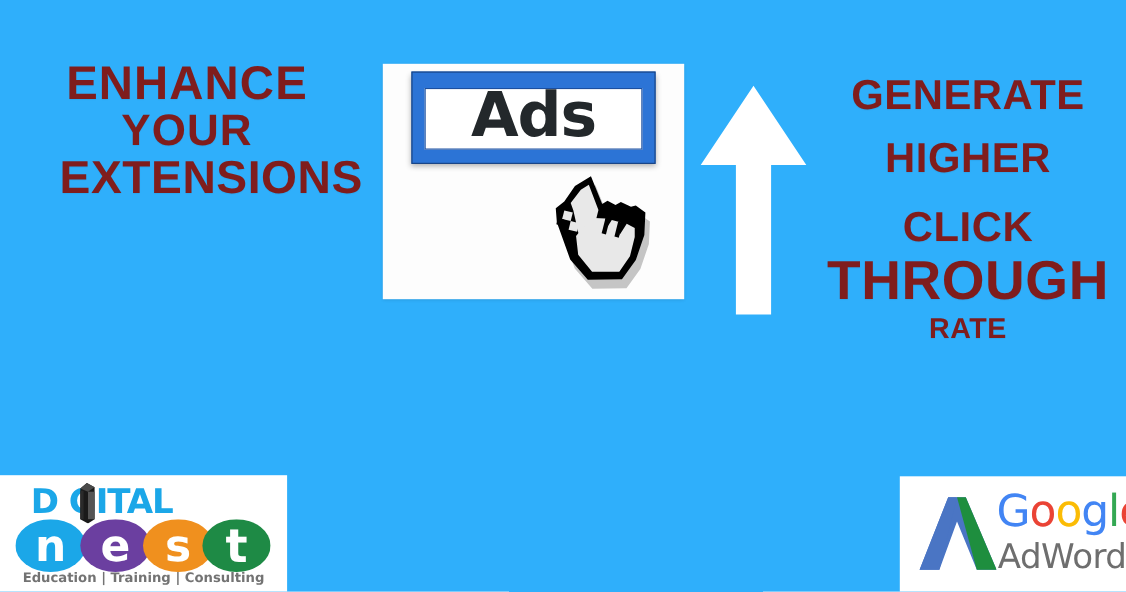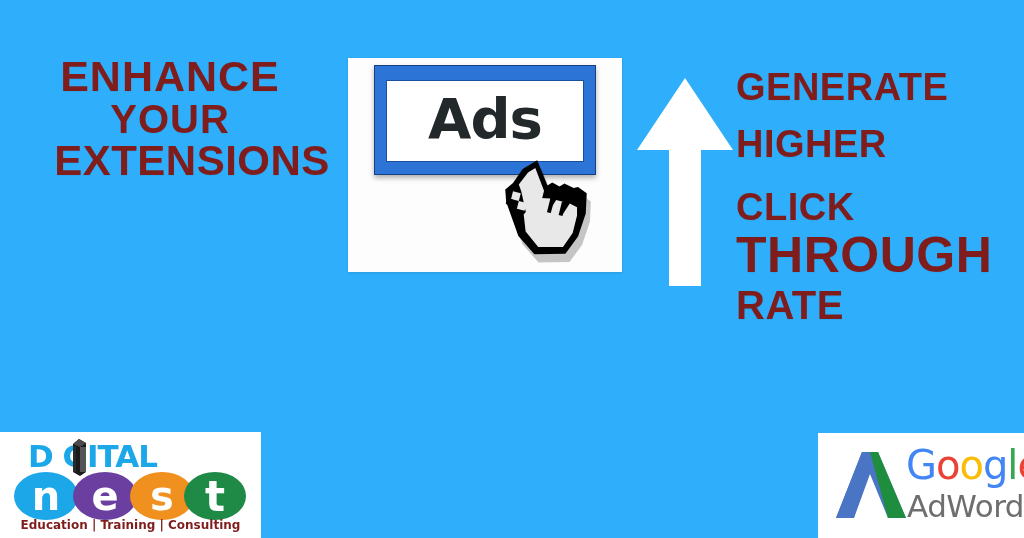--- a/index.html
+++ b/index.html
@@ -41,45 +41,45 @@
   }
   #ln-enhance   { font-size: 43px; letter-spacing: 1px; margin-bottom: 16px; }
   #ln-your      { font-size: 40px; letter-spacing: 1px; margin-bottom: 16px; text-align: center; }
   #ln-ads-with  { font-size: 40px; letter-spacing: 1px; margin-bottom: 20px; }
   #ln-extensions{ font-size: 42px; letter-spacing: 0.5px; padding-left: 44px; }
 
   #right-headline {
     left: 736px;
     top: 68px;
     width: 288px;
-    text-align: left;
+    text-align: center;
   }
   #right-headline .ln { display: block; }
   #ln-generate { font-size: 38px; letter-spacing: 0.5px; margin-bottom: 18px; }
   #ln-higher   { font-size: 38px; letter-spacing: 0.5px; margin-bottom: 24px; }
   #ln-click    { font-size: 38px; letter-spacing: 0.5px; margin-bottom: 4px; }
   #ln-through  { font-size: 50px; letter-spacing: 0.5px; margin-bottom: 4px; }
-  #ln-rate     { font-size: 40px; letter-spacing: 0.5px; }
+  #ln-rate     { font-size: 26px; letter-spacing: 0.5px; }
 
   
   #ads-card {
     position: absolute;
     left: 348px;
     top: 58px;
     width: 274px;
     height: 214px;
     background: #fdfdfd;
     box-shadow: 0 1px 3px rgba(0,0,0,0.12);
   }
   #ads-button {
     position: absolute;
     left: 26px;
     top: 7px;
     width: 222px;
-    height: 110px;
+    height: 84px;
     background: #2C74D6;
     border: 1px solid #17407f;
     box-sizing: border-box;
     box-shadow: 0 3px 5px rgba(0,0,0,0.30);
   }
   #ads-button-inner {
     position: absolute;
     left: 11px;
     top: 14px;
     right: 11px;
@@ -279,21 +279,21 @@
       <ellipse cx="32" cy="24" rx="32" ry="24" fill="#1BA7E8"></ellipse>
       <ellipse cx="91" cy="24" rx="32" ry="24" fill="#6B3FA0"></ellipse>
       <ellipse cx="148" cy="24" rx="32" ry="24" fill="#F0901E"></ellipse>
       <ellipse cx="201" cy="24" rx="31" ry="24" fill="#1E8A45"></ellipse>
       <text x="32" y="38" font-family="DejaVu Sans, sans-serif" font-size="40" font-weight="bold" fill="#ffffff" text-anchor="middle">n</text>
       <text x="91" y="38" font-family="DejaVu Sans, sans-serif" font-size="40" font-weight="bold" fill="#ffffff" text-anchor="middle">e</text>
       <text x="148" y="38" font-family="DejaVu Sans, sans-serif" font-size="40" font-weight="bold" fill="#ffffff" text-anchor="middle">s</text>
       <text x="201" y="39" font-family="DejaVu Sans, sans-serif" font-size="42" font-weight="bold" fill="#ffffff" text-anchor="middle">t</text>
     </svg>
 
-    <div id="dn-tagline" style="color: #7f1d1d;">Education | Training | Consulting</div>
+    <div id="dn-tagline" style="color: #737373;">Education | Training | Consulting</div>
   </div>
 
   <div id="adwords-panel">
     <svg id="aw-mark" viewBox="0 0 74 70">
       <polygon points="30,2 46,2 74,68 56,68 38,24 22,68 4,68" fill="#4A75C4"></polygon>
       <polygon points="38,2 46,2 74,68 56,68" fill="#1E8E3E"></polygon>
       <polygon points="30,2 38,2 22,68 4,68" fill="#4A75C4"></polygon>
     </svg>
     <div id="aw-google"><span style="color: rgb(66, 133, 244);">G</span><span style="color: rgb(234, 67, 53);">o</span><span style="color: rgb(251, 188, 5);">o</span><span style="color: rgb(66, 133, 244);">g</span><span style="color: rgb(52, 168, 83);">l</span><span style="color: rgb(234, 67, 53);">e</span></div>
     <div id="aw-adwords" style="color: rgb(110, 110, 110);">AdWords</div>

